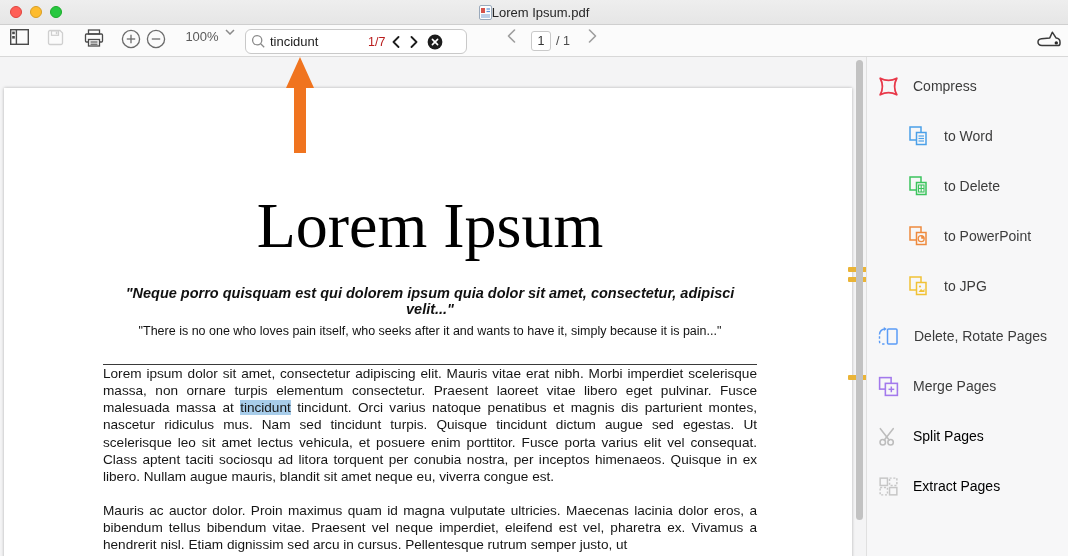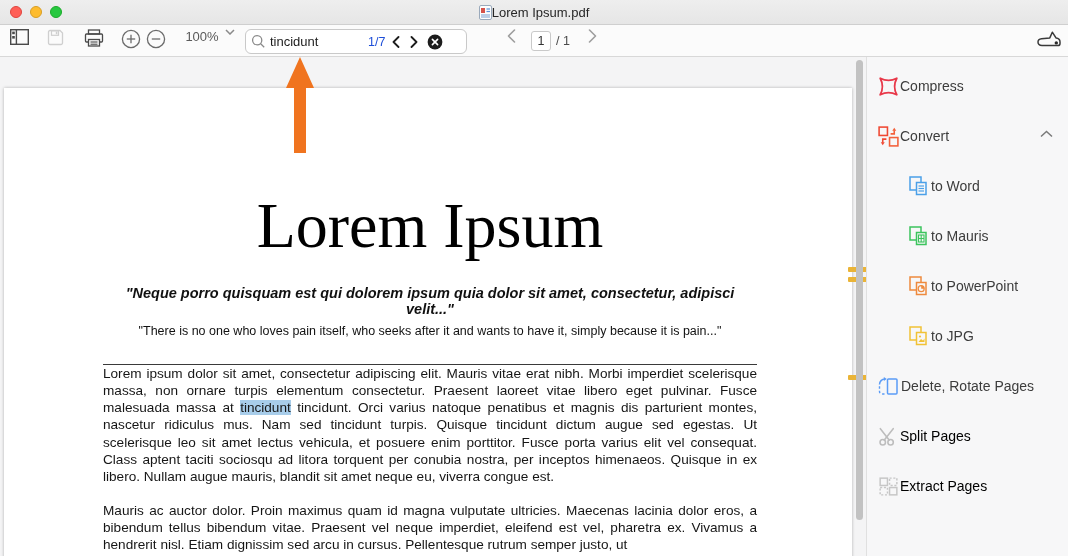--- a/index.html
+++ b/index.html
@@ -21,21 +21,21 @@
   .toolbar { position:absolute; left:0; top:25px; width:1068px; height:32px;
     background:#fbfbfb; border-bottom:1px solid #d8d8d8; }
   .tbtn { position:absolute; top:4px; height:32px; display:flex; align-items:flex-start; justify-content:center; cursor:default; }
   .zoomlabel { font-size:13px; color:#5a5a5a; }
 
   .searchfield { position:absolute; left:245px; top:4px; width:222px; height:25px;
     background:#ffffff; border:1px solid #c9c9c9; border-radius:6px;
     display:flex; align-items:center; padding:0 5px; gap:4px; }
   .searchfield input { border:none; outline:none; font-size:13px; color:#1c1c1c;
     width:92px; font-family:"Liberation Sans",sans-serif; background:transparent; }
-  .matchcount { font-size:12.5px; color:#1d4ed8; margin-left:2px; }
+  .matchcount { font-size:12.5px; color:#b91c1c; margin-left:2px; }
 
   .pagebox { position:absolute; left:531px; top:6px; width:20px; height:20px;
     border:1px solid #c9c9c9; border-radius:3px; background:#fff;
     display:flex; align-items:center; justify-content:center; font-size:12.5px; color:#333; }
   .pagetotal { position:absolute; left:556px; top:0; height:32px; display:flex; align-items:center;
     font-size:12.5px; color:#4a4a4a; }
 
   
   .docarea { position:absolute; left:0; top:57px; width:866px; height:499px; background:#f4f4f5; overflow:hidden; }
   .page { position:absolute; left:4px; top:31px; width:848px; height:600px; background:#ffffff;
@@ -51,21 +51,21 @@
   .doc-para + .doc-para { margin-top:17px; }
   .hl { background:#a8cdea; }
 
   
   .match-marker { position:absolute; left:848px; width:20px; height:5px; background:#eab437; border-radius:1px; }
   .scroll-thumb { position:absolute; left:856px; top:3px; width:7px; height:460px; background:#c2c2c2; border-radius:4px; }
 
   
   .sidebar { position:absolute; left:866px; top:57px; width:202px; height:499px;
     background:#f7f7f8; border-left:1px solid #e0e0e0; padding-top:4px; }
-  .side-row { height:50px; display:flex; align-items:center; padding-left:10px;
+  .side-row { height:50px; display:flex; align-items:center; gap:13px; padding-left:10px;
     font-size:14px; color:#3c3c3c; position:relative; cursor:default; }
   .side-row.sub { padding-left:40px; }
   .side-row.disabled { color:#000000; }
   .side-row .chev { position:absolute; right:15px; top:19px; }
 
   
   .annot-arrow { position:absolute; left:280px; top:55px; pointer-events:none; }
 
   svg { display:block; }
 </style>
@@ -215,38 +215,20 @@
 
   <div class="side-row">
     <span>
       <svg width="23" height="23" viewBox="0 0 20 20">
         <path d="M2.8 2.8 Q10 6.6 17.2 2.8 Q13.4 10 17.2 17.2 Q10 13.4 2.8 17.2 Q6.6 10 2.8 2.8 Z" fill="none" stroke="#e8394a" stroke-width="1.6" stroke-linejoin="round"></path>
       </svg>
     </span>
     <span>Compress</span>
   </div>
 
-  <div class="side-row">
-    <span>
-      <svg width="23" height="23" viewBox="0 0 22 22">
-        <rect x="2" y="2" width="8" height="8" fill="none" stroke="#ef4934" stroke-width="1.5"></rect>
-        <rect x="12" y="12" width="8" height="8" fill="none" stroke="#f3603b" stroke-width="1.5"></rect>
-        <path d="M13 8.5 h3.5 V5" fill="none" stroke="#f3603b" stroke-width="1.5"></path>
-        <polygon points="14.6,5.4 16.5,2.6 18.4,5.4" fill="#f3603b"></polygon>
-        <path d="M9 13.5 h-3.5 V17" fill="none" stroke="#ef4934" stroke-width="1.5"></path>
-        <polygon points="3.6,16.6 5.5,19.4 7.4,16.6" fill="#ef4934"></polygon>
-      </svg>
-    </span>
-    <span>Convert</span>
-    <span class="chev">
-      <svg width="13" height="8" viewBox="0 0 13 8">
-          <polyline points="1,6.5 6.5,1.5 12,6.5" fill="none" stroke="#7a7a7a" stroke-width="1.5"></polyline>
-        </svg>
-    </span>
-  </div>
 
   <div class="side-row sub">
     <span>
       <svg width="24" height="24" viewBox="0 0 24 24">
         <rect x="3" y="3" width="11" height="13" fill="none" stroke="#4ba0e8" stroke-width="1.5"></rect>
         <rect x="9.5" y="8.5" width="9.5" height="12" fill="#f7f7f8" stroke="#4ba0e8" stroke-width="1.5"></rect>
         <line x1="11.5" y1="12" x2="17" y2="12" stroke="#4ba0e8" stroke-width="1.2"></line>
         <line x1="11.5" y1="14.5" x2="17" y2="14.5" stroke="#4ba0e8" stroke-width="1.2"></line>
         <line x1="11.5" y1="17" x2="17" y2="17" stroke="#4ba0e8" stroke-width="1.2"></line>
       </svg>
@@ -257,21 +239,21 @@
   <div class="side-row sub">
     <span>
       <svg width="24" height="24" viewBox="0 0 24 24">
         <rect x="3" y="3" width="11" height="13" fill="none" stroke="#3cc45e" stroke-width="1.5"></rect>
         <rect x="9.5" y="8.5" width="9.5" height="12" fill="#f7f7f8" stroke="#3cc45e" stroke-width="1.5"></rect>
         <rect x="11.5" y="11" width="5.5" height="7" fill="none" stroke="#3cc45e" stroke-width="1.1"></rect>
         <line x1="11.5" y1="14.5" x2="17" y2="14.5" stroke="#3cc45e" stroke-width="1.1"></line>
         <line x1="14.2" y1="11" x2="14.2" y2="18" stroke="#3cc45e" stroke-width="1.1"></line>
       </svg>
     </span>
-    <span>to Mauris</span>
+    <span>to Delete</span>
   </div>
 
   <div class="side-row sub">
     <span>
       <svg width="24" height="24" viewBox="0 0 24 24">
         <rect x="3" y="3" width="11" height="13" fill="none" stroke="#ee8a3e" stroke-width="1.5"></rect>
         <rect x="9.5" y="8.5" width="9.5" height="12" fill="#f7f7f8" stroke="#ee8a3e" stroke-width="1.5"></rect>
         <circle cx="14.2" cy="14.7" r="3" fill="none" stroke="#ee8a3e" stroke-width="1.2"></circle>
         <path d="M14.2 14.7 V11.7 A3 3 0 0 1 17.2 14.7 Z" fill="#ee8a3e"></path>
       </svg>
@@ -296,20 +278,31 @@
       <svg width="24" height="23" viewBox="0 0 24 22">
         <rect x="10.5" y="3.5" width="9.5" height="15" rx="1" fill="none" stroke="#5b9cf6" stroke-width="1.5"></rect>
         <path d="M7.5 18.5 H5 C3.6 18.5 2.5 17.4 2.5 16 V10" fill="none" stroke="#5b9cf6" stroke-width="1.4" stroke-dasharray="2.4 2.2"></path>
         <path d="M2.5 9 C2.5 6 4.8 3.5 8 3.5" fill="none" stroke="#5b9cf6" stroke-width="1.5"></path>
         <polygon points="6.8,1.6 9.8,3.5 6.8,5.4" fill="#5b9cf6"></polygon>
       </svg>
     </span>
     <span>Delete, Rotate Pages</span>
   </div>
 
+  <div class="side-row">
+    <span>
+      <svg width="23" height="23" viewBox="0 0 22 22">
+        <rect x="2.5" y="2.5" width="11" height="11" fill="none" stroke="#a379ec" stroke-width="1.5"></rect>
+        <rect x="8" y="8" width="11.5" height="11.5" fill="#f7f7f8" stroke="#a379ec" stroke-width="1.5"></rect>
+        <line x1="13.7" y1="11" x2="13.7" y2="16.5" stroke="#a379ec" stroke-width="1.4"></line>
+        <line x1="11" y1="13.7" x2="16.5" y2="13.7" stroke="#a379ec" stroke-width="1.4"></line>
+      </svg>
+    </span>
+    <span>Merge Pages</span>
+  </div>
 
   <div class="side-row disabled">
     <span>
       <svg width="23" height="23" viewBox="0 0 22 22">
         <circle cx="5.5" cy="16.5" r="2.6" fill="none" stroke="#bdbdbd" stroke-width="1.5"></circle>
         <circle cx="13" cy="16.5" r="2.6" fill="none" stroke="#bdbdbd" stroke-width="1.5"></circle>
         <line x1="7" y1="14.4" x2="15.5" y2="3.5" stroke="#bdbdbd" stroke-width="1.5" stroke-linecap="round"></line>
         <line x1="11.6" y1="14.4" x2="3.2" y2="3.5" stroke="#bdbdbd" stroke-width="1.5" stroke-linecap="round"></line>
       </svg>
     </span>

